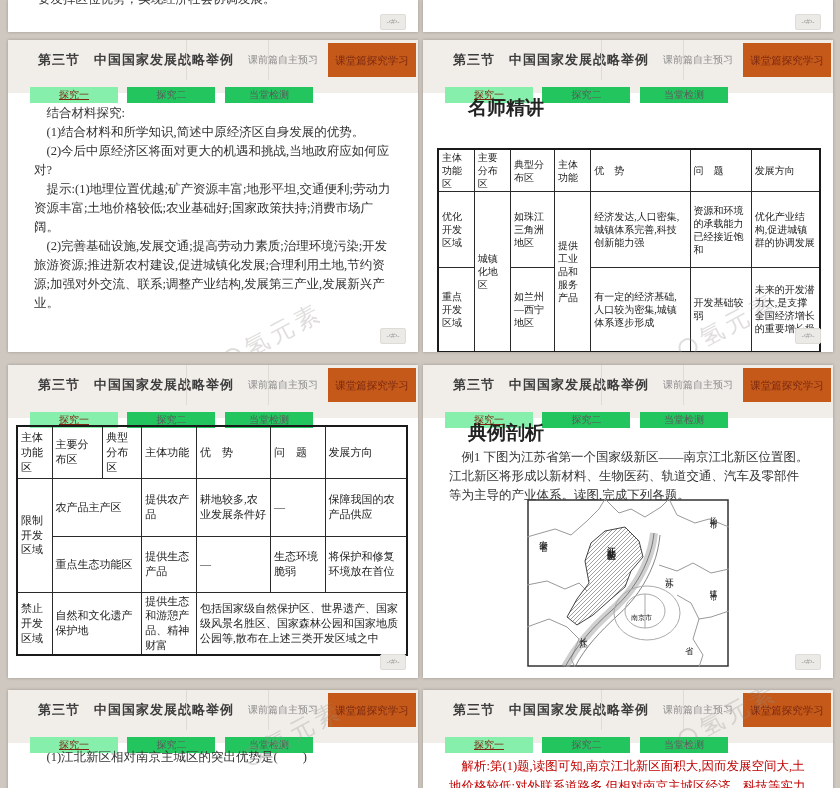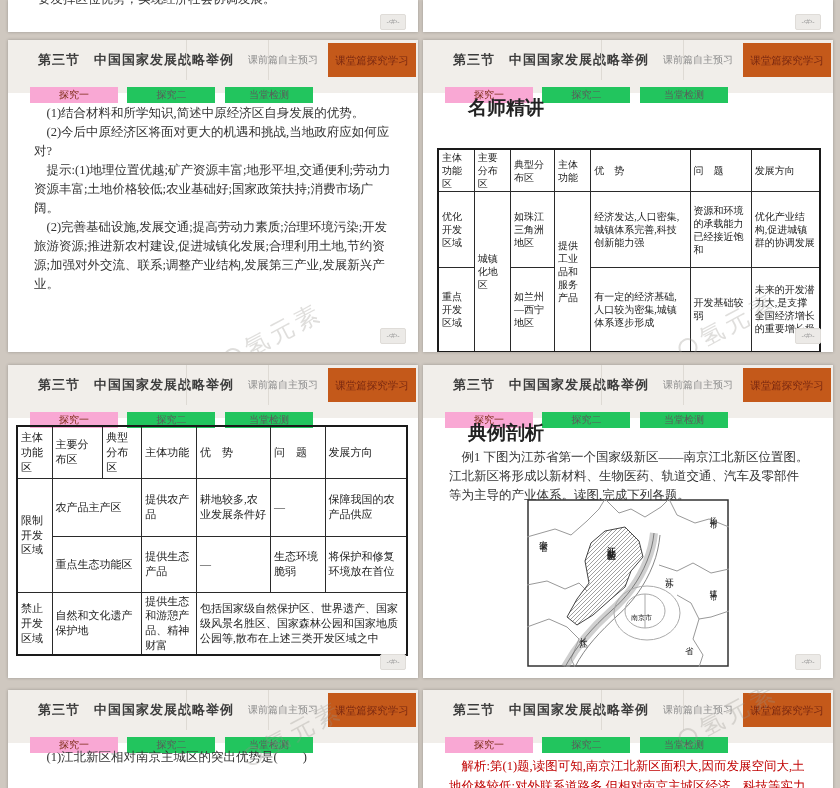--- a/index.html
+++ b/index.html
@@ -13,21 +13,21 @@
           font-weight:bold;color:#3C3C3C;letter-spacing:1px;}
   .sdiv{position:absolute;top:0;width:1px;height:40px;background:#DEDAD4;}
   .d1{left:178px;} .d2{left:260px;}
   .navlink{position:absolute;right:100px;top:0;line-height:40px;font-size:10px;color:#8C8C8C;cursor:pointer;}
   .navbtn{position:absolute;right:2px;top:3px;width:88px;height:34px;line-height:34px;
           text-align:center;background:#C4591A;color:#7A2810;font-size:10.5px;cursor:pointer;}
   
   .tabs{position:absolute;left:22px;top:44px;height:16px;}
   .tab{display:inline-block;width:88px;height:16px;line-height:16px;text-align:center;
        font-size:10px;background:#22c55e;color:#5A5A5A;margin-right:5px;cursor:pointer;}
-  .tab.active{background:#f9a8d4;color:#7A2810;}
+  .tab.active{background:#86efac;color:#7A2810;text-decoration:underline;}
   
   .content{position:absolute;left:26px;right:22px;top:64px;
            font-family:"Liberation Serif","DejaVu Serif",serif;
            font-size:12.5px;color:#333;line-height:1.52;}
   .content p{margin:0;text-indent:1em;}
   .hdg{font-weight:bold;font-size:19px;color:#222;text-indent:1em;margin:0;}
   .red p{color:#C00000;line-height:1.62;}
   
   .badge{position:absolute;right:12px;bottom:8px;width:24px;height:14px;line-height:14px;
          text-align:center;background:#ECEAE7;border:1px solid #DFDCD8;border-radius:2px;
@@ -72,20 +72,21 @@
     <span class="sdiv d2"></span>
     <span class="navlink">课前篇自主预习</span>
     <span class="navbtn">课堂篇探究学习</span>
   </div>
   <div class="tabs">
     <span class="tab active">探究一</span>
     <span class="tab">探究二</span>
     <span class="tab">当堂检测</span>
   </div>
   <div class="content">
+    <p>结合材料探究:</p>
     <p>(1)结合材料和所学知识,简述中原经济区自身发展的优势。</p>
     <p>(2)今后中原经济区将面对更大的机遇和挑战,当地政府应如何应对?</p>
     <p>提示:(1)地理位置优越;矿产资源丰富;地形平坦,交通便利;劳动力资源丰富;土地价格较低;农业基础好;国家政策扶持;消费市场广阔。</p>
     <p>(2)完善基础设施,发展交通;提高劳动力素质;治理环境污染;开发旅游资源;推进新农村建设,促进城镇化发展;合理利用土地,节约资源;加强对外交流、联系;调整产业结构,发展第三产业,发展新兴产业。</p>
   </div>
   <span class="badge">-‹#›-</span>
   <div class="wm" style="left:210px;top:280px;">氢元素</div>
 </div>
 
 <div class="slide" style="left:423px;top:40px;height:312px;">

